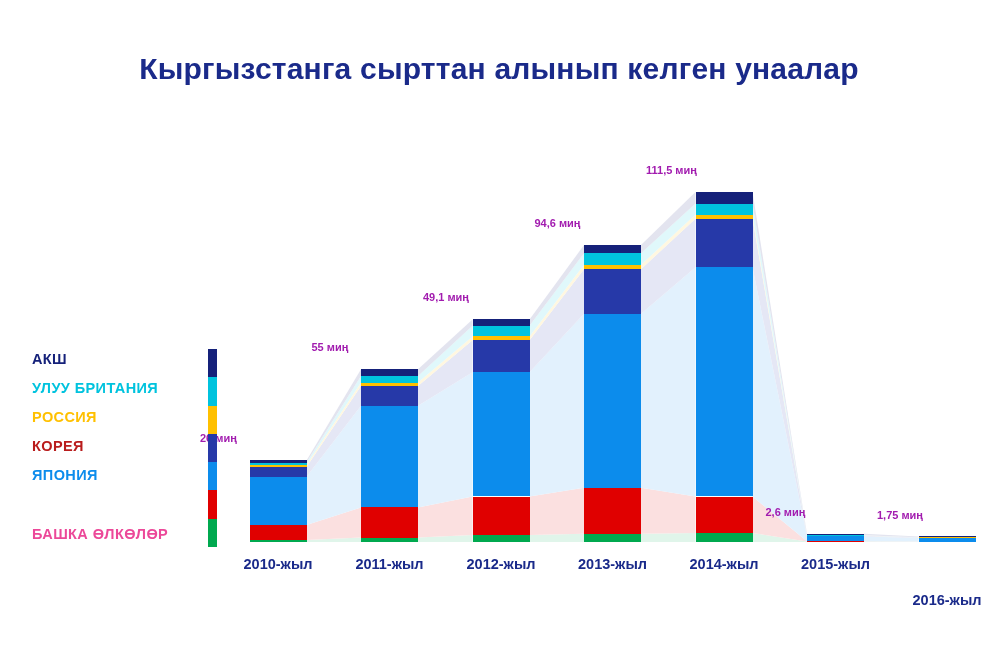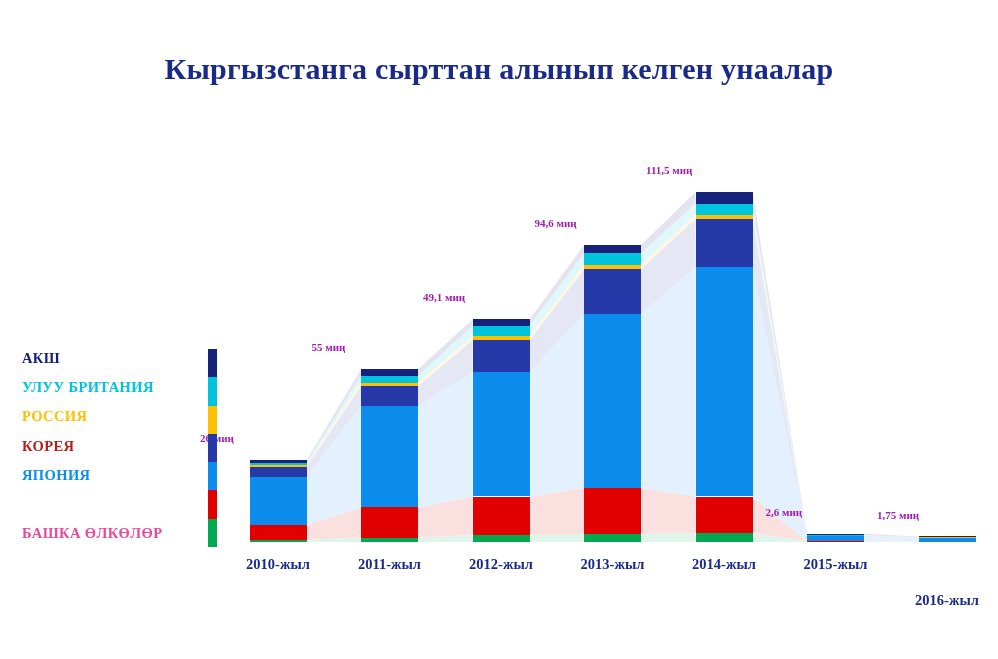--- a/index.html
+++ b/index.html
@@ -5,42 +5,42 @@
   html, body {
     margin: 0;
     padding: 0;
     background: #ffffff;
   }
   #chart-root {
     position: relative;
     width: 998px;
     height: 659px;
     background: #ffffff;
-    font-family: Liberation Serif, serif;
+    font-family: Liberation Sans, sans-serif;
     overflow: hidden;
   }
 
   
   #chart-title {
     position: absolute;
     left: 0;
     top: 52px;
     width: 998px;
     text-align: center;
     font-size: 30px;
     font-weight: bold;
     color: #1a2a8a;
     letter-spacing: 0.2px;
     white-space: nowrap;
   }
 
   
   #legend {
     position: absolute;
-    left: 22px;
+    left: 32px;
     top: 344px;
     width: 205px;
     height: 205px;
   }
   .legend-row {
     position: absolute;
     left: 0;
     width: 205px;
     height: 29.2px;
     display: flex;

